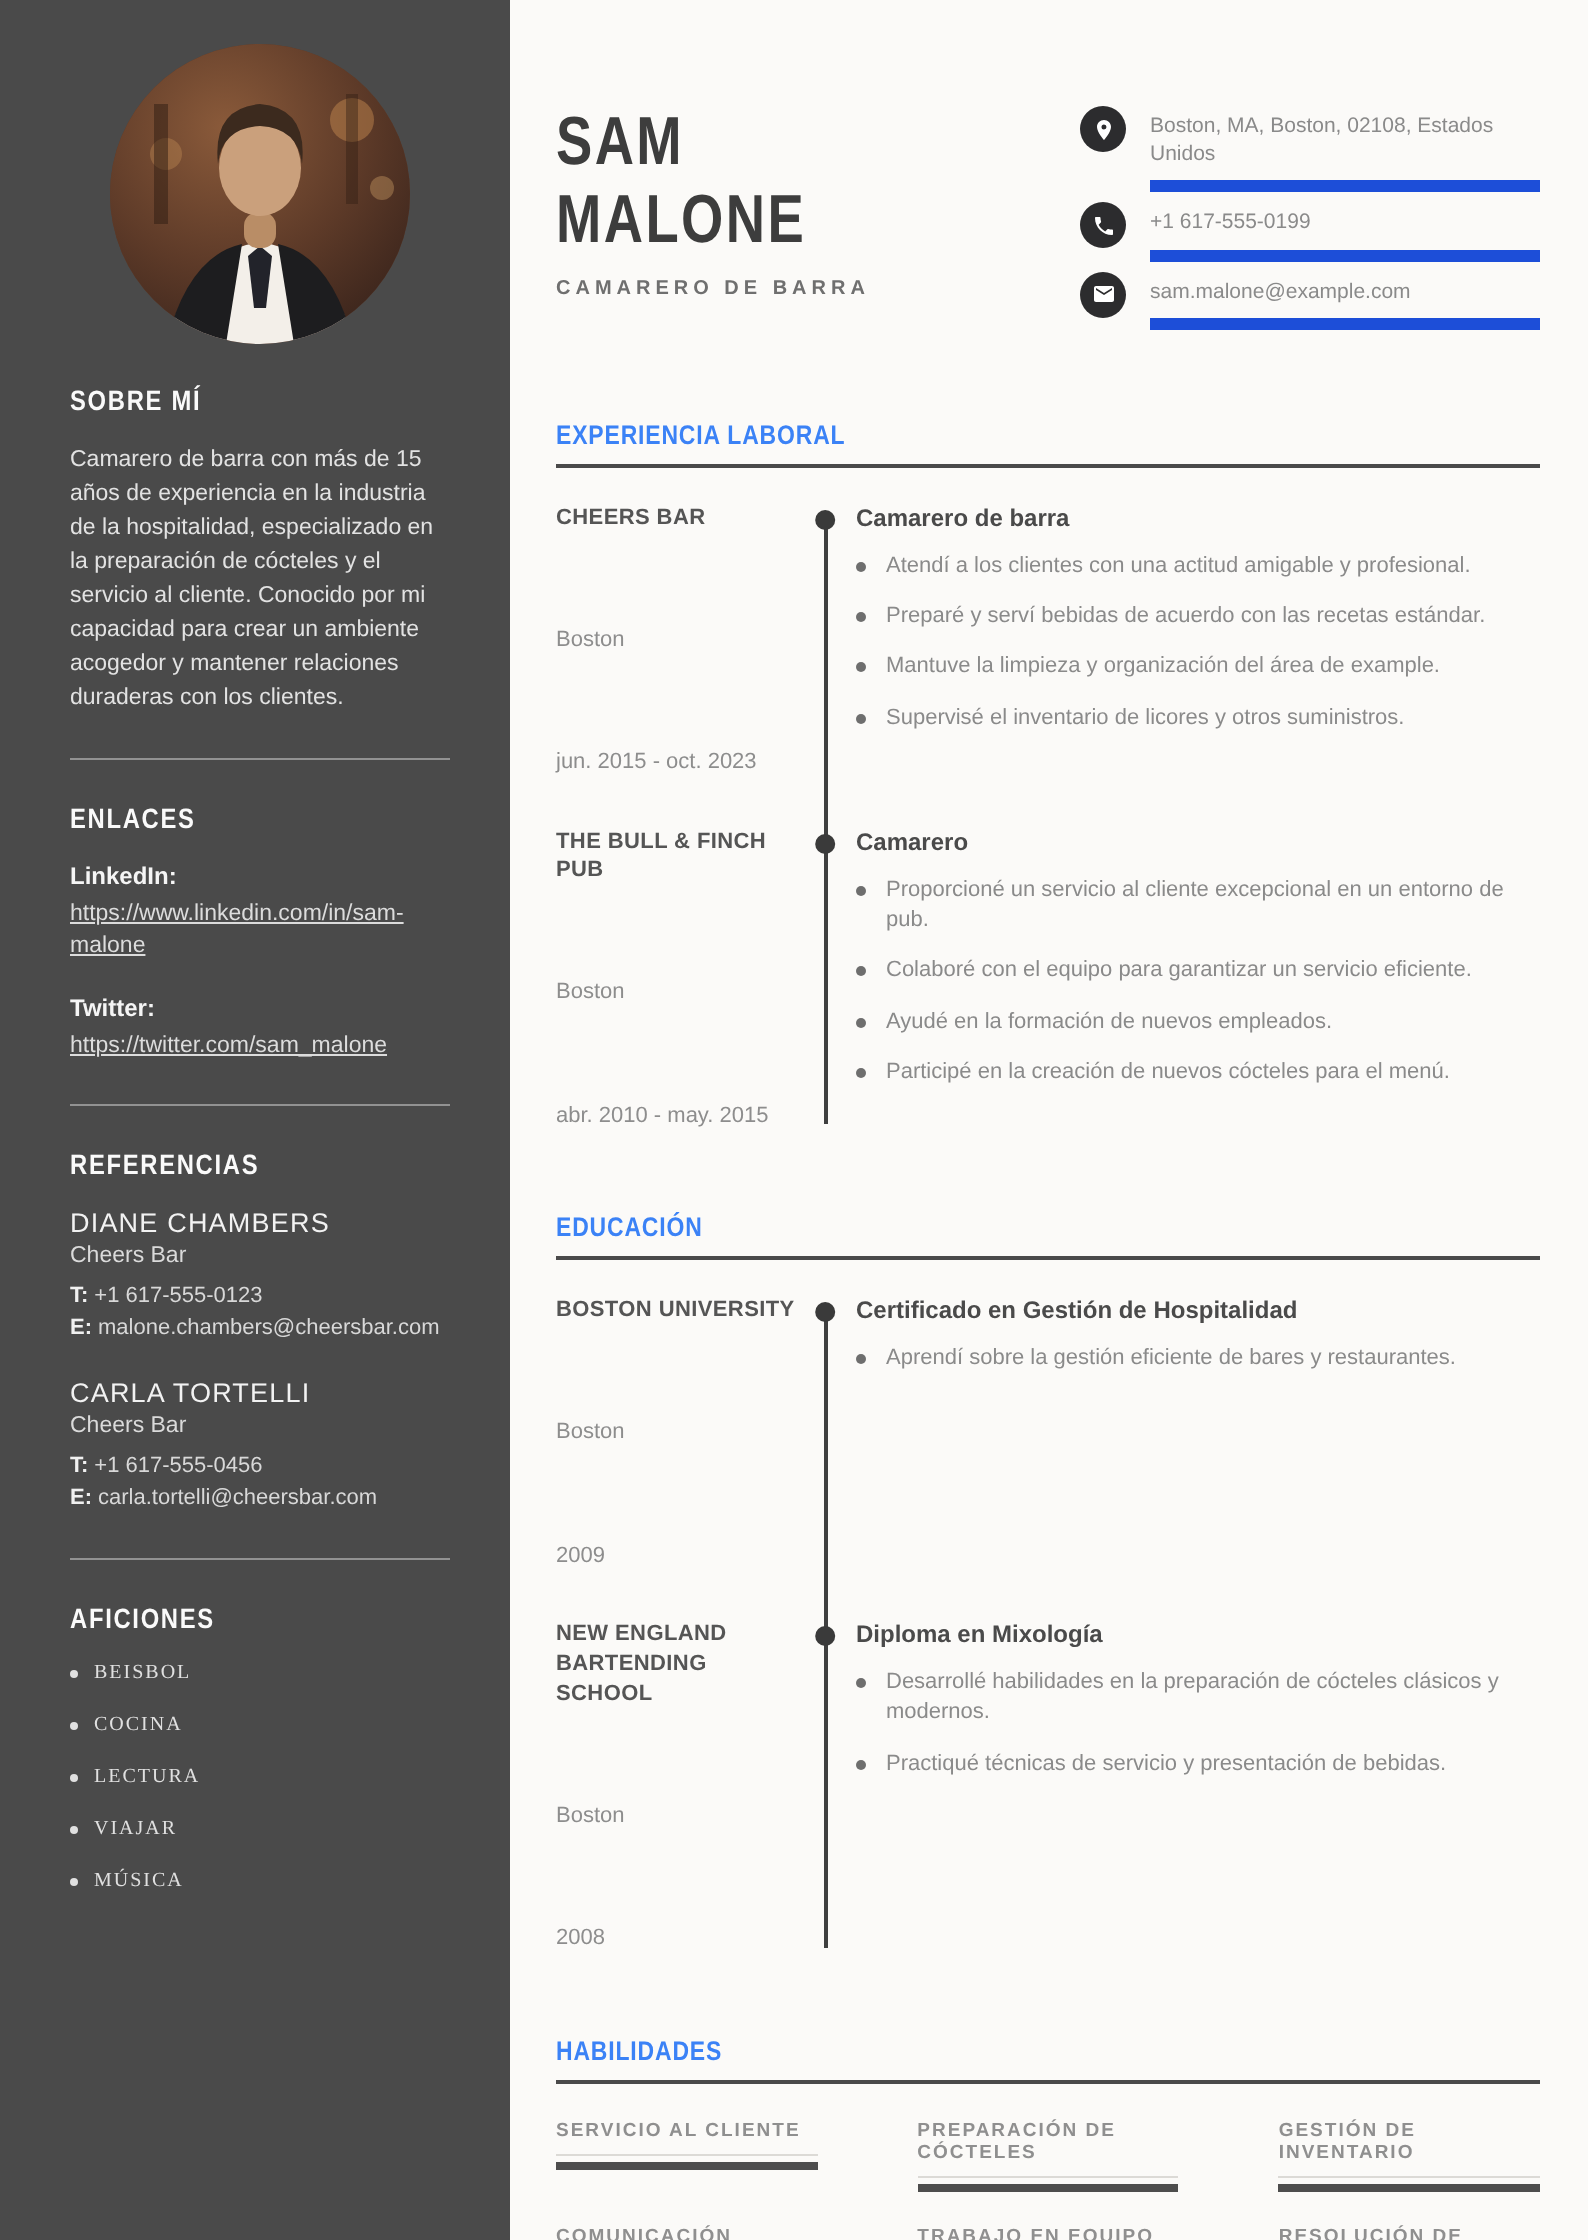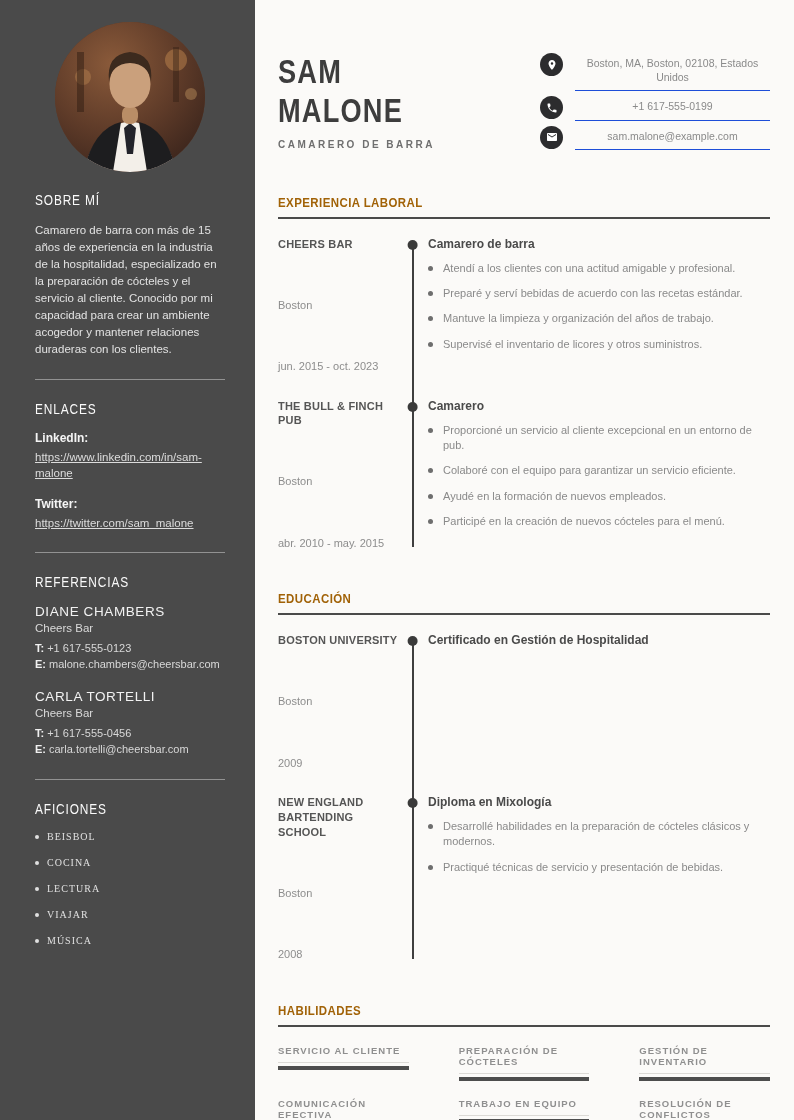--- a/index.html
+++ b/index.html
@@ -4,21 +4,21 @@
 <style>
   * { margin:0; padding:0; box-sizing:border-box; }
   html,body { background:#e9e9e9; }
   body { font-family:"Liberation Sans", sans-serif; }
   .page { width:794px; height:1120px; display:flex; background:#fbfaf8; overflow:hidden; }
 
   
   .sidebar { flex:0 0 255px; background:#4a4a4a; color:#e4e4e4; padding:22px 30px 20px 35px; }
   .photo-wrap { width:150px; height:150px; border-radius:50%; overflow:hidden; margin:0 auto 20px auto; background:#5d3a28; }
   .photo-wrap svg { display:block; width:100%; height:100%; }
-  .sb-heading { color:#fafafa; font-size:14px; font-weight:normal; letter-spacing:1px; margin-bottom:14px; }
+  .sb-heading { color:#fafafa; font-size:14px; font-weight:bold; letter-spacing:1px; margin-bottom:14px; }
   .cond { display:inline-block; transform:scaleX(0.85); transform-origin:left center; white-space:nowrap; }
   .sb-about-text { font-size:11.5px; line-height:1.48; color:#e2e2e2; }
   .sb-divider { border:none; border-top:1px solid rgba(255,255,255,0.4); margin:21px 0; }
   .link-group { margin-bottom:16px; }
   .link-label { font-size:12px; font-weight:bold; color:#f5f5f5; margin-bottom:4px; }
   .link-url { font-size:11.5px; color:#dcdcdc; text-decoration:underline; overflow-wrap:anywhere; line-height:1.4; display:block; }
   .ref-item { margin-bottom:16px; }
   .ref-name { font-size:13.5px; color:#f2f2f2; letter-spacing:0.6px; margin-bottom:3px; }
   .ref-company { font-size:11.5px; color:#dadada; margin-bottom:7px; }
   .ref-line { font-size:11px; color:#d8d8d8; line-height:1.45; }
@@ -30,24 +30,24 @@
   
   .main { flex:1; padding:52px 24px 0 23px; }
   .top { display:flex; justify-content:space-between; }
   .name-block h1 { color:#3d3d3d; font-size:34px; line-height:1.14; letter-spacing:1.5px; font-weight:bold; }
   .name-block h1 span { display:block; transform:scaleX(0.8); transform-origin:left center; }
   .job-title { margin-top:9px; font-size:10px; font-weight:bold; letter-spacing:2.5px; color:#6f6f6f; }
   .contact-block { width:230px; margin-top:1px; }
   .contact-row { display:flex; align-items:flex-start; gap:12px; margin-bottom:5px; }
   .ci-circle { flex:0 0 23px; width:23px; height:23px; border-radius:50%; background:#2c2c2e; display:flex; align-items:center; justify-content:center; }
   .ci-circle svg { width:12px; height:12px; fill:#ffffff; }
-  .contact-text { flex:1; font-size:10.5px; color:#8a8a8a; line-height:1.35; padding:3px 0 6px 0; border-bottom:1px solid #1d4ed8;text-align:center; }
+  .contact-text { flex:1; font-size:10.5px; color:#8a8a8a; line-height:1.35; padding:3px 0 6px 0; border-bottom:6px solid #1d4ed8; }
 
   .section { margin-top:40px; }
-  .sec-heading { font-size:13.5px; font-weight:bold; color:#a16207; letter-spacing:0.5px; }
+  .sec-heading { font-size:13.5px; font-weight:bold; color:#3b82f6; letter-spacing:0.5px; }
   .sec-rule { height:2px; background:#4a4a4a; margin-top:7px; margin-bottom:18px; }
 
   .entries { position:relative; }
   .tl-line { position:absolute; left:134px; top:8px; bottom:4px; width:2px; background:#3f3f3f; }
   .entry { display:grid; grid-template-columns:120px 30px 1fr; padding-bottom:24px; }
   .entry:last-child { padding-bottom:0; }
   .meta-company { font-size:11px; font-weight:bold; color:#555555; line-height:1.35; letter-spacing:0.2px; }
   .meta-loc, .meta-dates { font-size:11px; color:#8d8d8d; line-height:1.5;margin-top:45px; }
   .tl-cell { position:relative; }
   .tl-dot { position:absolute; left:50%; top:3px; width:10px; height:10px; border-radius:50%; background:#3a3a3a; transform:translateX(-54%); }
@@ -215,21 +215,21 @@
           <div class="entry-body">
             <div class="entry-role">Camarero de barra</div>
             <ul class="entry-bullets">
               <li>
                   <span>Atendí a los clientes con una actitud amigable y profesional.</span>
                 </li>
               <li>
                   <span>Preparé y serví bebidas de acuerdo con las recetas estándar.</span>
                 </li>
               <li>
-                  <span>Mantuve la limpieza y organización del años de trabajo.</span>
+                  <span>Mantuve la limpieza y organización del área de example.</span>
                 </li>
               <li>
                   <span>Supervisé el inventario de licores y otros suministros.</span>
                 </li>
             </ul>
           </div>
         </div>
 
         <div class="entry">
           <div class="entry-meta">
@@ -273,20 +273,23 @@
             <div class="meta-company">BOSTON UNIVERSITY</div>
             <div class="meta-loc">Boston</div>
             <div class="meta-dates">2009</div>
           </div>
           <div class="tl-cell">
               <span class="tl-dot"></span>
             </div>
           <div class="entry-body">
             <div class="entry-role">Certificado en Gestión de Hospitalidad</div>
             <ul class="entry-bullets">
+              <li>
+                  <span>Aprendí sobre la gestión eficiente de bares y restaurantes.</span>
+                </li>
             </ul>
           </div>
         </div>
 
         <div class="entry">
           <div class="entry-meta">
             <div class="meta-company">NEW ENGLAND BARTENDING SCHOOL</div>
             <div class="meta-loc">Boston</div>
             <div class="meta-dates">2008</div>
           </div>

